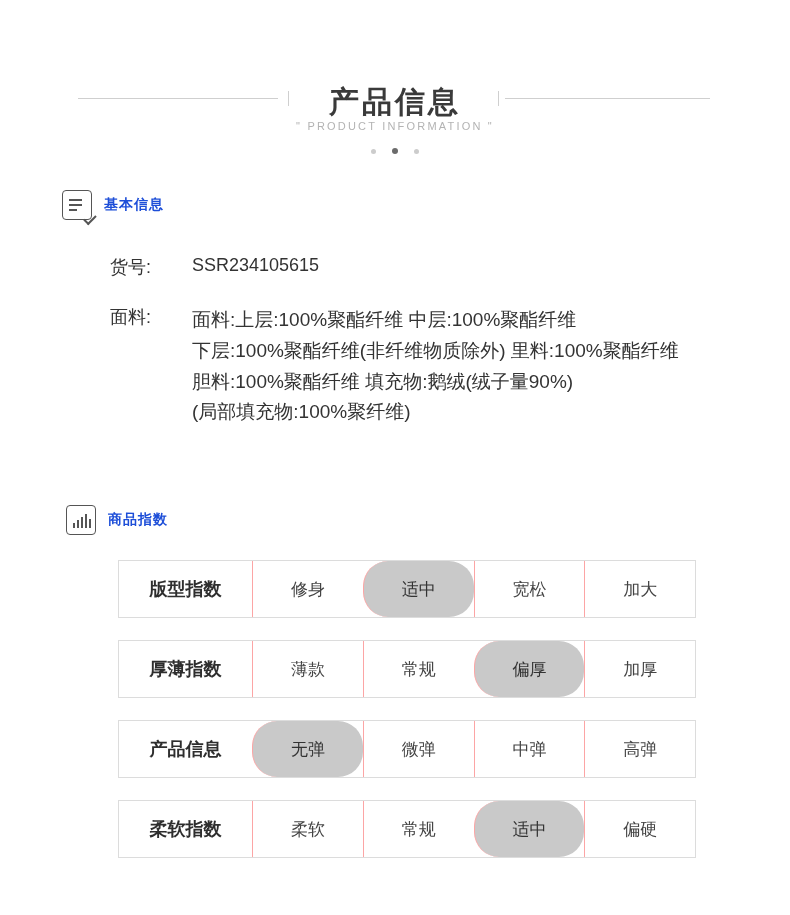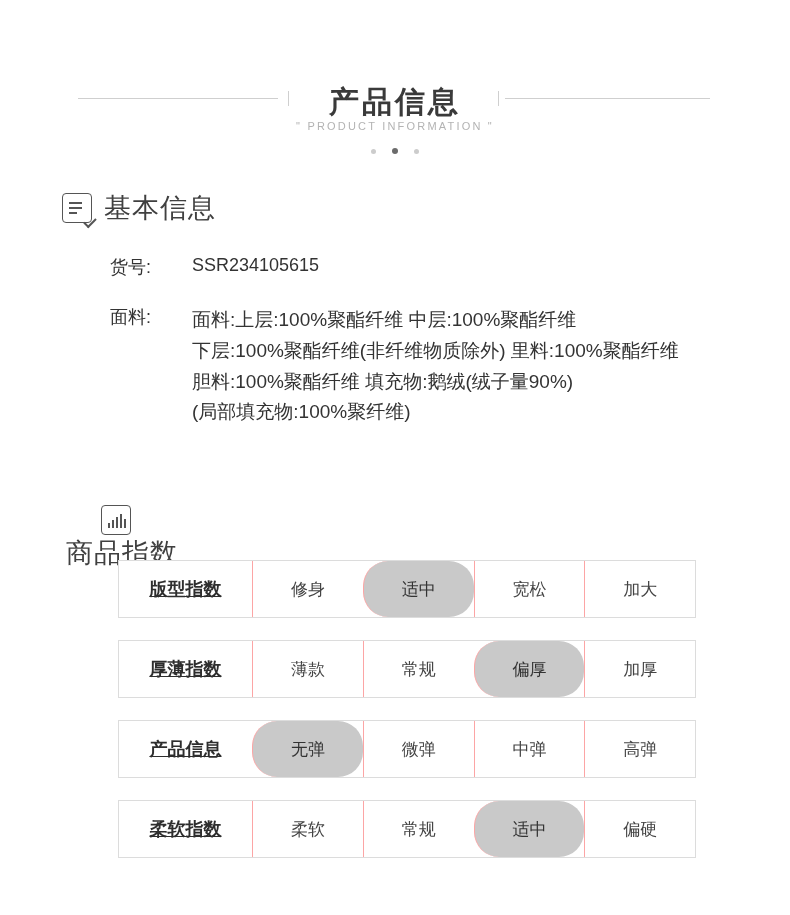--- a/index.html
+++ b/index.html
@@ -117,23 +117,23 @@
   }
   .bars { position: absolute; bottom: 6px; left: 6px; display: flex; align-items: flex-end; gap: 2px; }
   .bars i { display: block; width: 2px; background: #555; }
   .bars i:nth-child(1) { height: 5px; }
   .bars i:nth-child(2) { height: 8px; }
   .bars i:nth-child(3) { height: 11px; }
   .bars i:nth-child(4) { height: 14px; }
   .bars i:nth-child(5) { height: 9px; }
 
   .sec-title {
-    font-size: 27px;
-    font-weight: normal;
-    color: #404040;
+    font-size: 14px;
+    font-weight: bold;
+    color: #1d4ed8;
     letter-spacing: 1px;
   }
 
   
   .info-block {
     position: absolute;
     left: 110px; top: 255px;
     width: 620px;
     color: #333;
   }
@@ -178,21 +178,20 @@
     font-size: 17px;
     color: #444;
     border-left: 1px solid #fca5a5;
   }
   .cell:first-child {
     border-left: none;
     flex: 0 0 133px;
     font-weight: bold;
     color: #2e2e2e;
     font-size: 18px;
-    text-decoration: underline;
   }
   .cell.active {
     background: #c9c9c9;
     color: #333;
     border-radius: 25px;
   }
 </style>
 </head>
 <body>
 
@@ -236,21 +235,21 @@
       <div class="info-label">面料:</div>
       <div class="fabric-lines">
         <div>面料:上层:100%聚酯纤维 中层:100%聚酯纤维</div>
         <div>下层:100%聚酯纤维(非纤维物质除外) 里料:100%聚酯纤维</div>
         <div>胆料:100%聚酯纤维 填充物:鹅绒(绒子量90%)</div>
         <div>(局部填充物:100%聚纤维)</div>
       </div>
     </div>
   </div>
 
-  <div class="section-head" style="left:66px; top:505px;flex-direction:column;">
+  <div class="section-head" style="left:66px; top:505px;">
     <div class="sec-icon">
       <span class="bars">
           <i></i>
           <i></i>
           <i></i>
           <i></i>
           <i></i>
         </span>
     </div>
     <div class="sec-title">商品指数</div>

